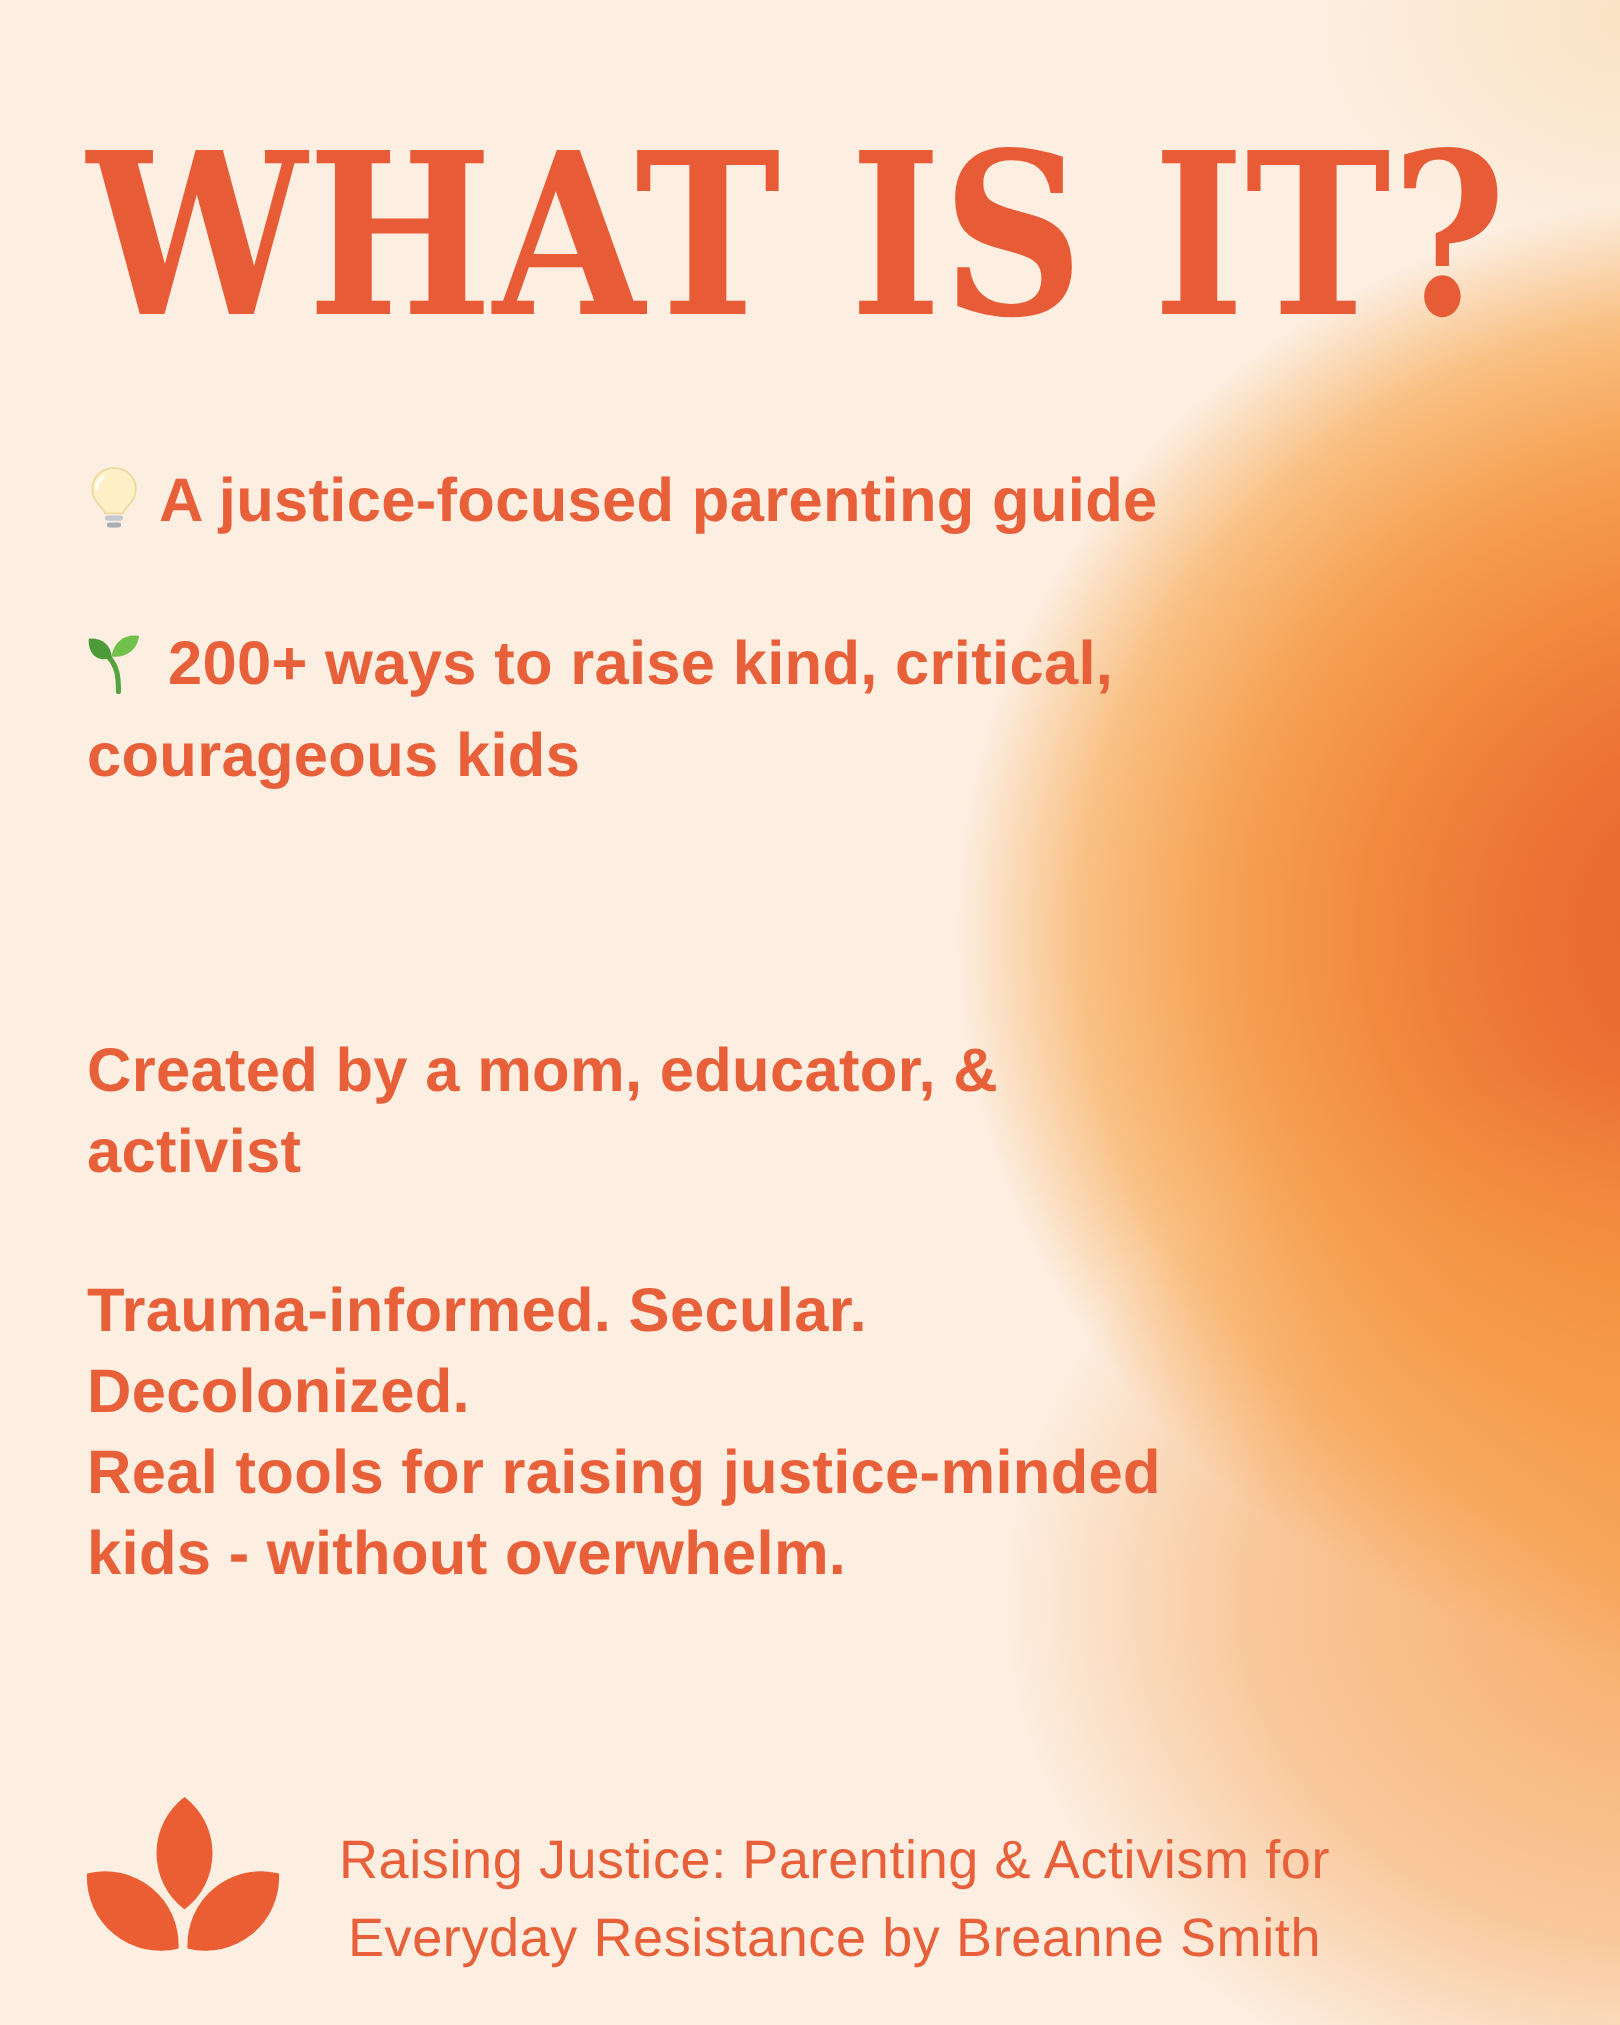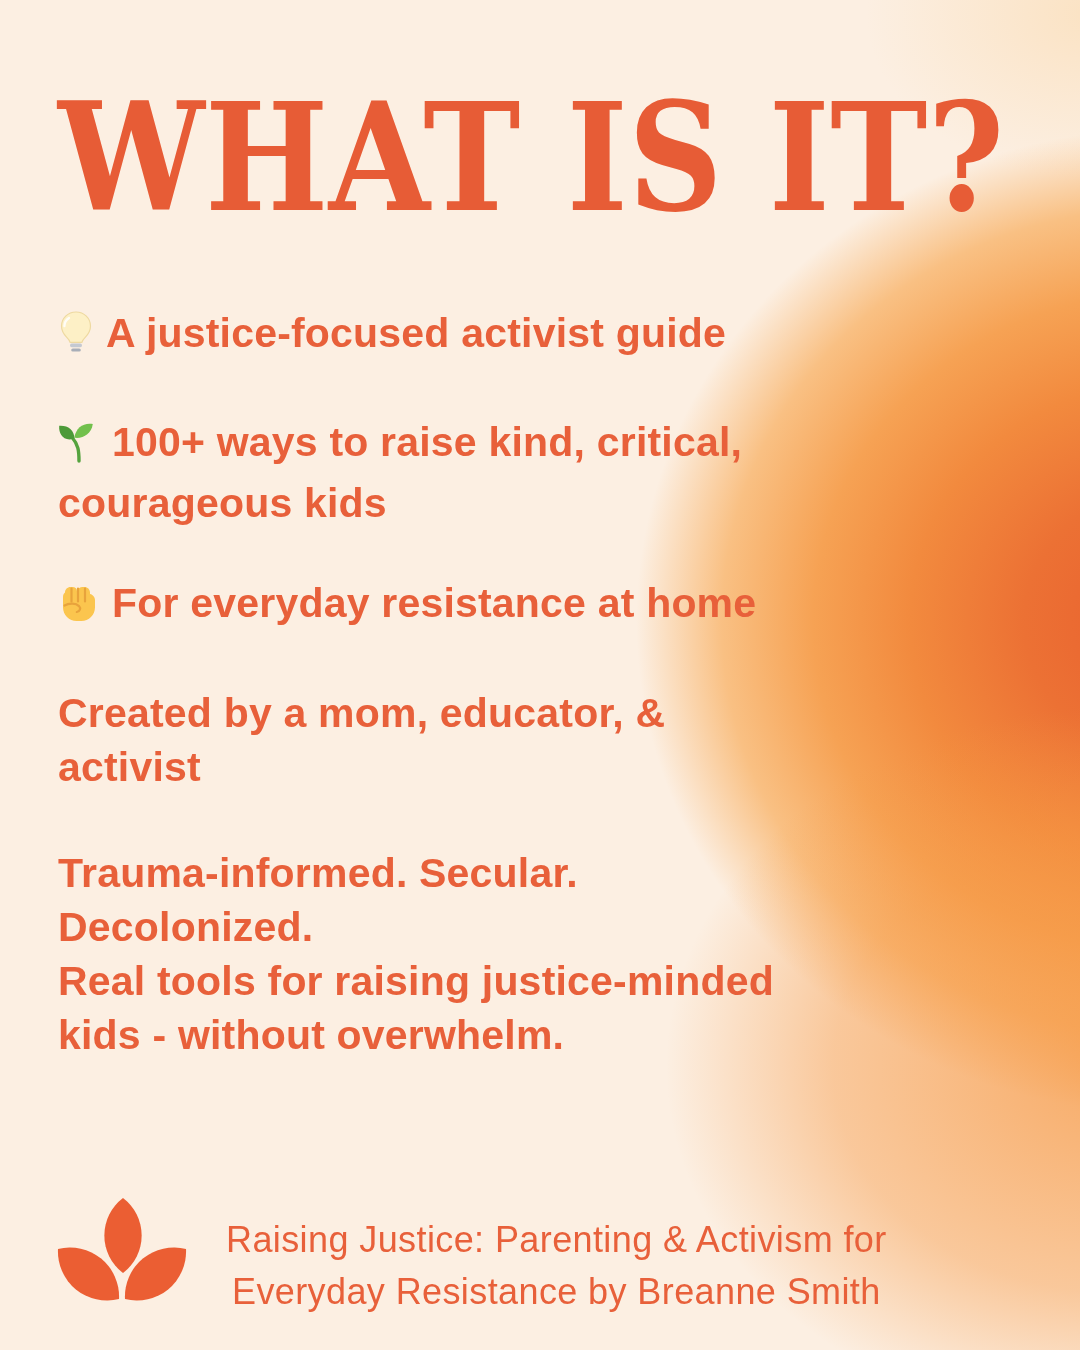--- a/index.html
+++ b/index.html
@@ -87,43 +87,34 @@
   <h1 class="headline">WHAT IS IT?</h1>
 
   <p class="bullet bullet-1">
     <span class="emoji">
       <svg width="36" height="44" viewBox="0 0 36 44">
         <path d="M18 2C9.8 2 3.5 8.3 3.5 16.1c0 5.3 2.8 8.9 5.5 11.6 1.6 1.6 2.6 2.9 3.1 4.6h11.8c.5-1.7 1.5-3 3.1-4.6 2.7-2.7 5.5-6.3 5.5-11.6C32.5 8.3 26.2 2 18 2z" fill="#fdf0c6" stroke="#eed9a0" stroke-width="1.2"></path>
         <path d="M11 8c-3 2-4.6 5-4.6 8" stroke="#ffffff" stroke-width="2.4" fill="none" stroke-linecap="round" opacity="0.85"></path>
         <rect x="12" y="33.6" width="12" height="3.6" rx="1.8" fill="#c4c9d1"></rect>
         <rect x="13.2" y="38.4" width="9.6" height="3.2" rx="1.6" fill="#a8aeb8"></rect>
       </svg>
-    </span><span class="txt">A justice-focused activist guide</span>
+    </span><span class="txt">A justice-focused parenting guide</span>
   </p>
 
   <p class="bullet bullet-2">
     <span class="emoji">
       <svg width="42" height="44" viewBox="0 0 42 44">
         <path d="M21 42c0-10-.8-16.5-6.5-23" stroke="#55a33e" stroke-width="3.4" fill="none" stroke-linecap="round"></path>
         <path d="M15 20C5 22.5.5 14.5 1.2 6.8 10 6.2 15.8 10.8 16.6 19.2z" fill="#4c9a38"></path>
         <path d="M16.4 18.4C18 8.6 25.6 3.4 34.8 5 33.4 14.6 25.6 19.6 17 18.8z" fill="#72c04c"></path>
       </svg>
-    </span><span class="txt">100+ ways to raise kind, critical,
+    </span><span class="txt">200+ ways to raise kind, critical,
 courageous kids</span>
   </p>
 
-  <p class="bullet bullet-3">
-    <span class="emoji">
-      <svg width="42" height="42" viewBox="0 0 42 42">
-        <path d="M7 10.5C7 7.4 9.4 5 12.5 5h2C17 5 19 6.6 19 9h1c0-2.4 2-4 4.5-4h2C29.6 5 32 7.4 32 10.5V12c2.8.6 5 3.1 5 6.2v7.1C37 33.2 30.9 39 23.3 39h-4.6C11.1 39 5 33.2 5 25.3v-8.8c0-2.9 0-4.4 2-6z" fill="#fbc54e"></path>
-        <path d="M13.5 6.5v13M20 6.5v13M27 6.5v13" stroke="#e8a33c" stroke-width="2.2" fill="none" stroke-linecap="round"></path>
-        <path d="M6.5 23.5c4.5-2.6 11.5-2.4 14.5.6 2.1 2.2 1 5.4-2.2 5.9" stroke="#e8a33c" stroke-width="2.2" fill="none" stroke-linecap="round"></path>
-      </svg>
-    </span><span class="txt">For everyday resistance at home</span>
-  </p>
 
   <p class="bullet bullet-4">
     <span class="txt">Created by a mom, educator, &amp;
 activist</span>
   </p>
 
   <p class="bullet bullet-5">
     <span class="txt">Trauma-informed. Secular.
 Decolonized.
 Real tools for raising justice-minded

